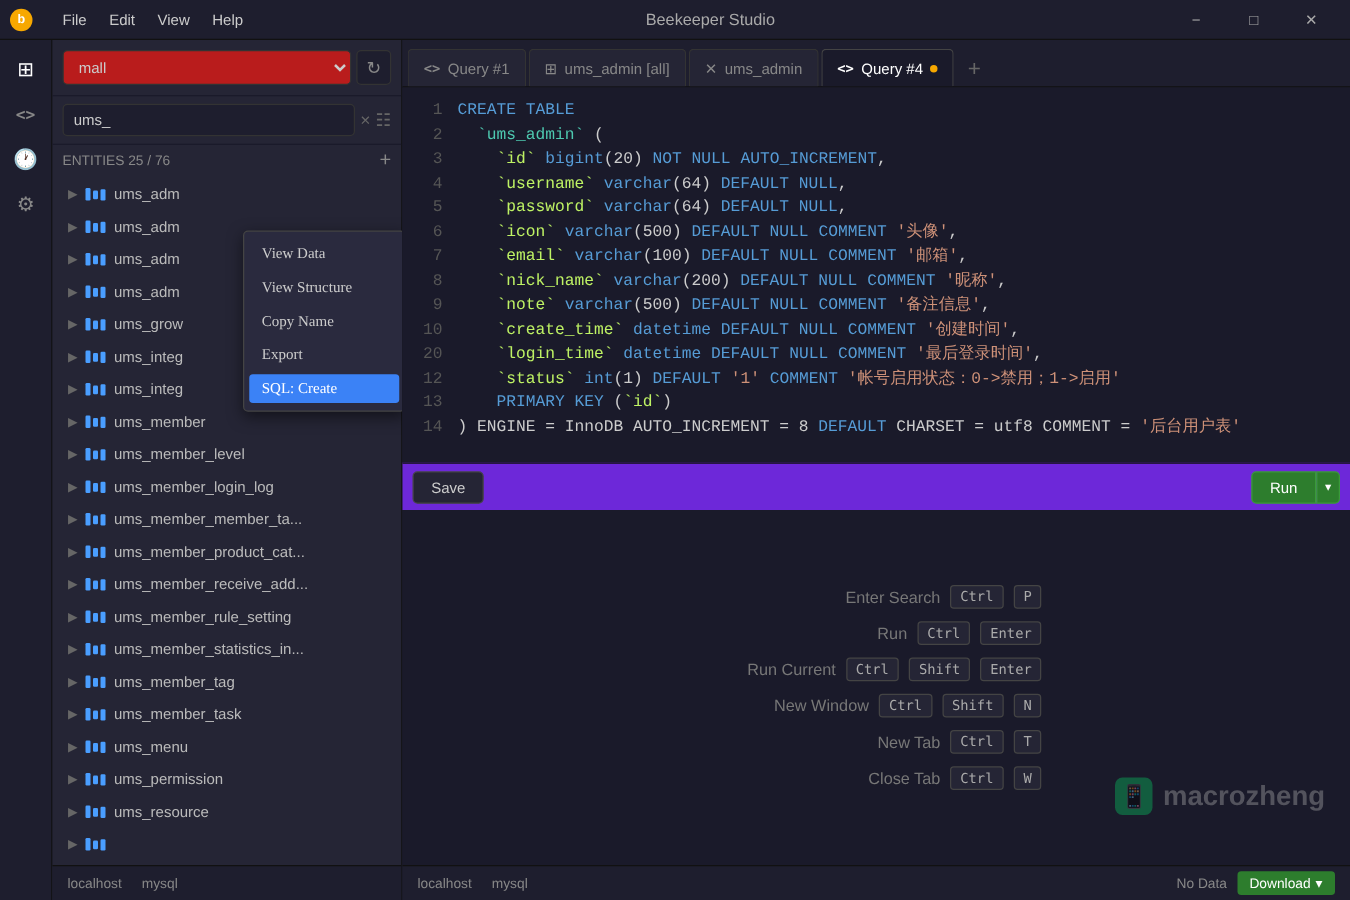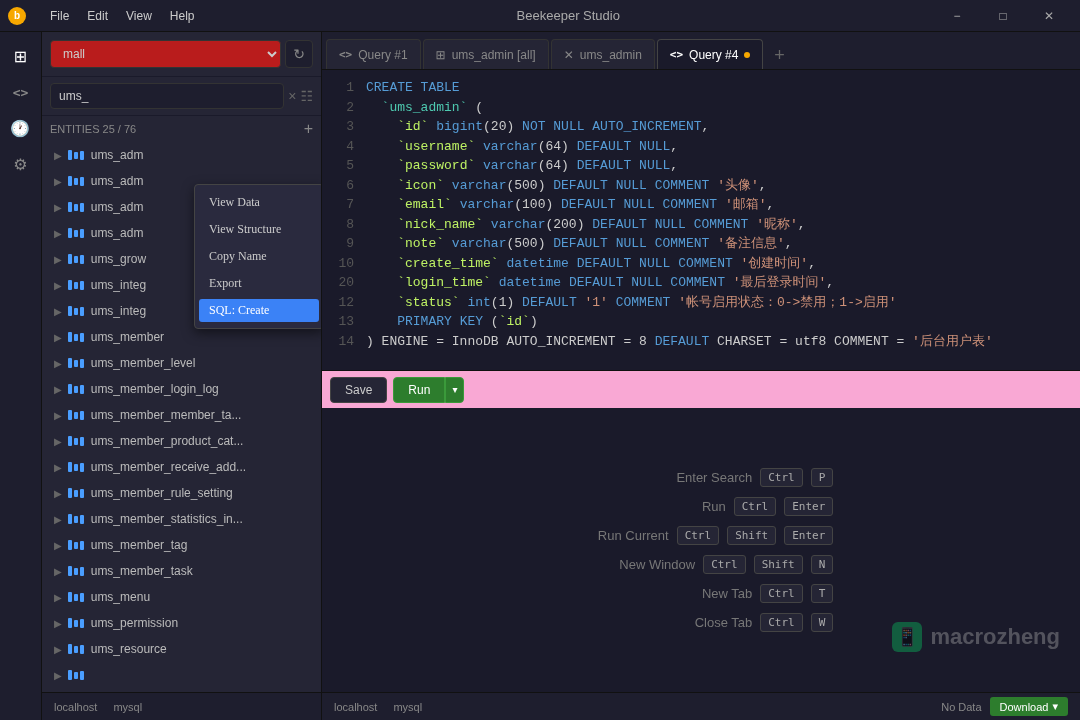--- a/index.html
+++ b/index.html
@@ -309,25 +309,25 @@
       color: #ccc;
     }
     .kw { color: #569cd6; }
     .str { color: #ce9178; }
     .tbl { color: #4ec9b0; }
     .col { color: #bef264; }
 
     
     #editor-toolbar {
       height: 38px;
-      background: #f9a8d4;
+      background: #6d28d9;
       border-top: 1px solid #111;
       display: flex;
       align-items: center;
-      justify-content: flex-start;
+      justify-content: space-between;
       padding: 0 8px;
       gap: 6px;
     }
     .save-btn {
       padding: 5px 14px;
       background: #252535;
       border: 1px solid #444;
       border-radius: 4px;
       color: #ccc;
       cursor: pointer;

